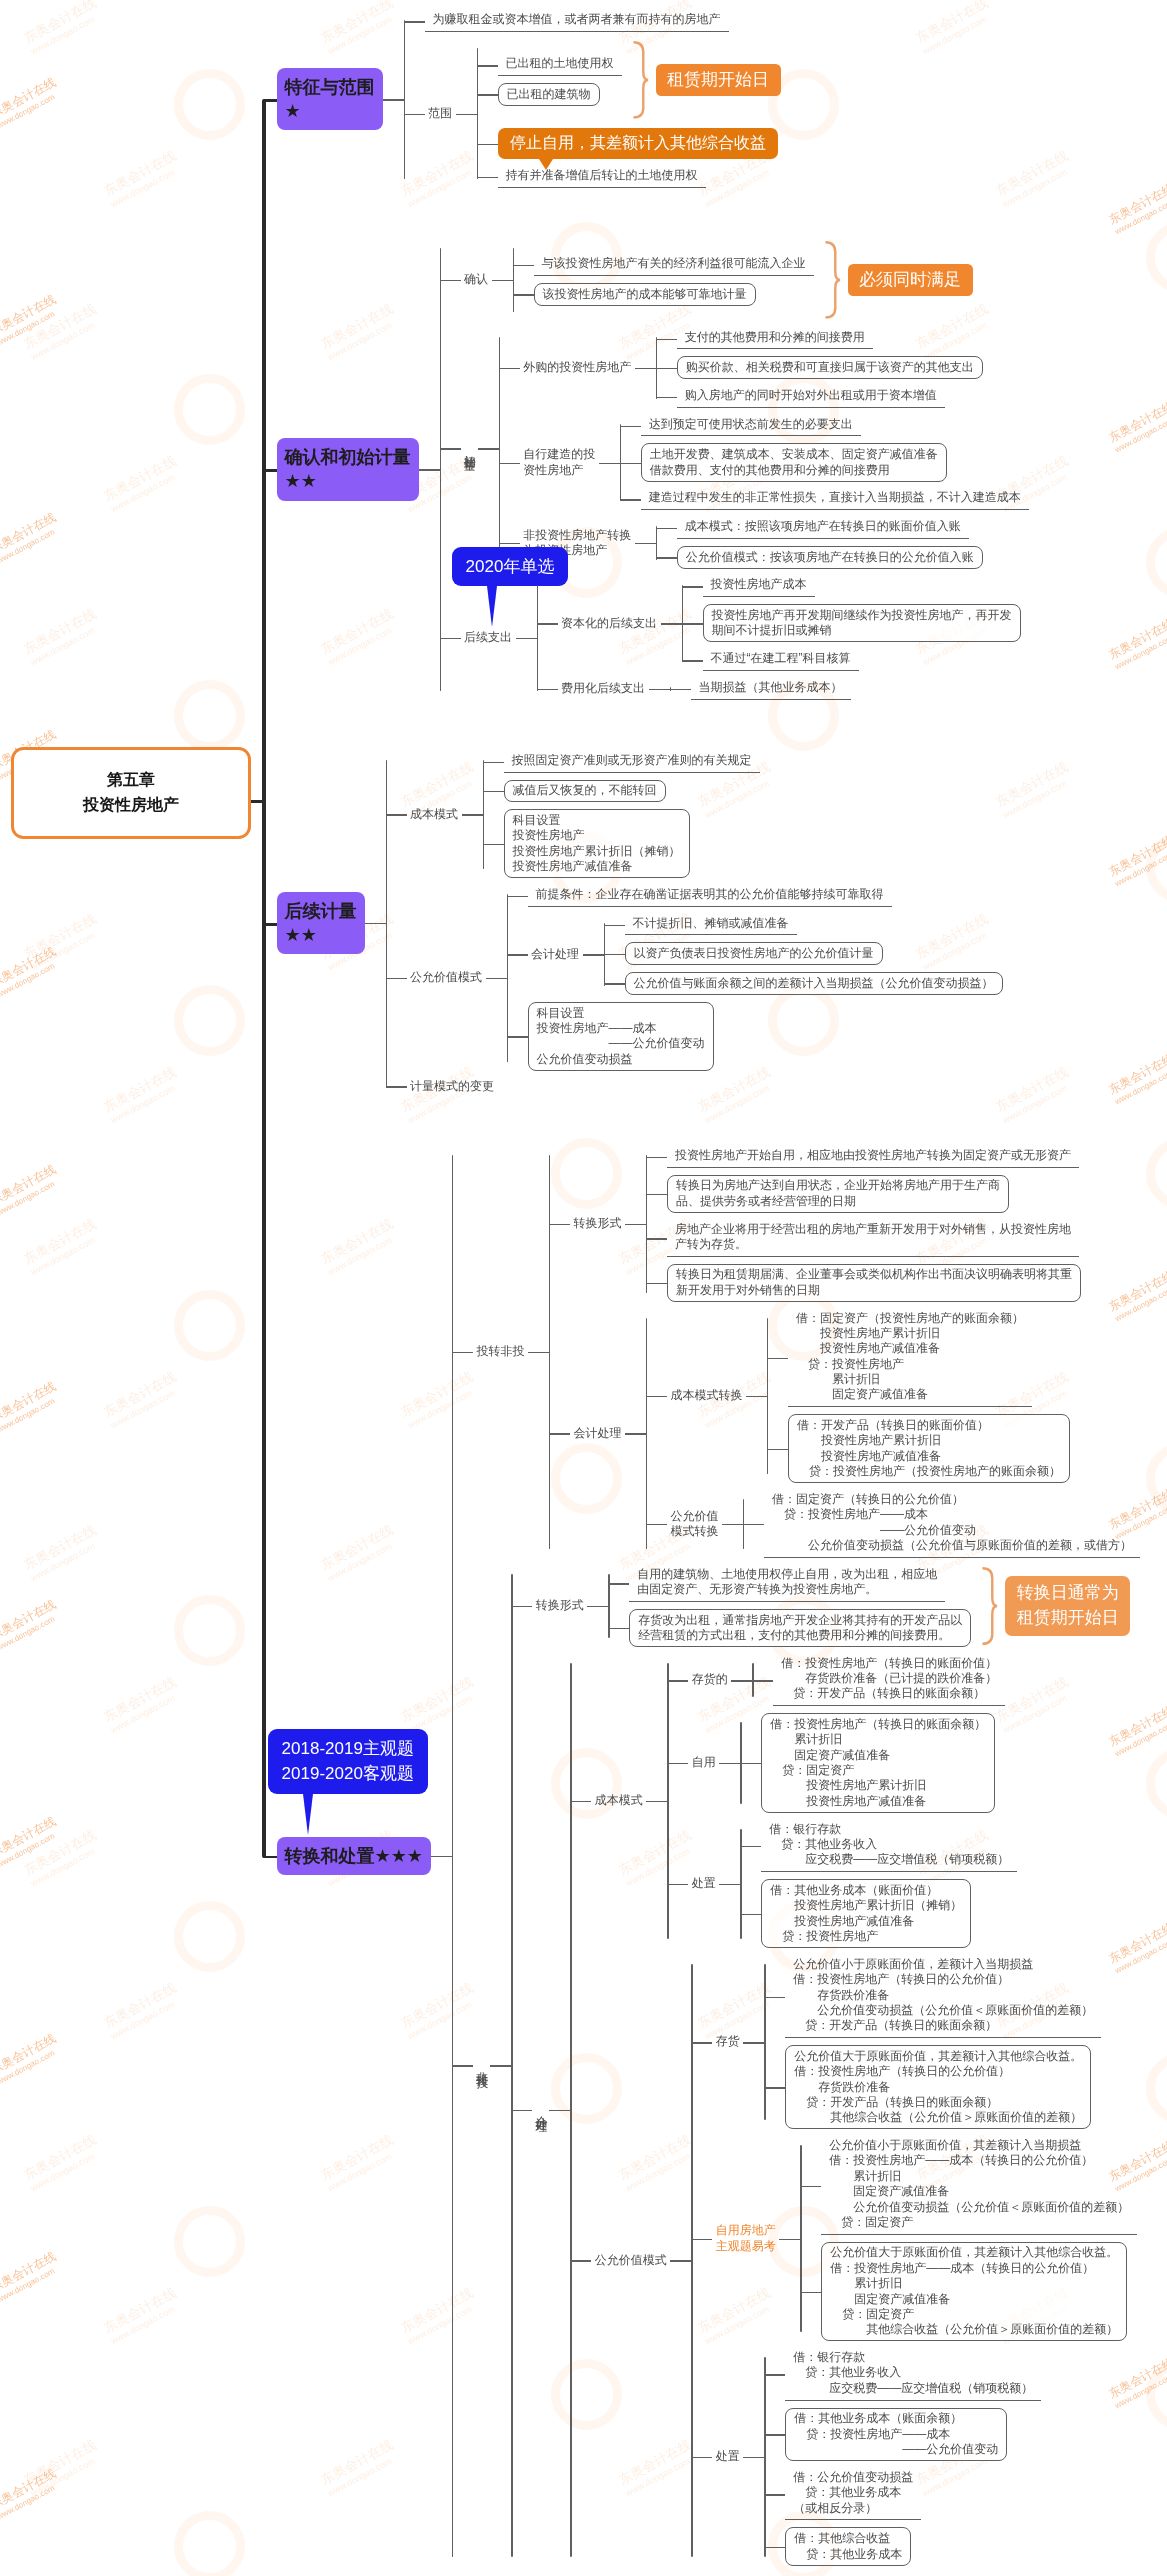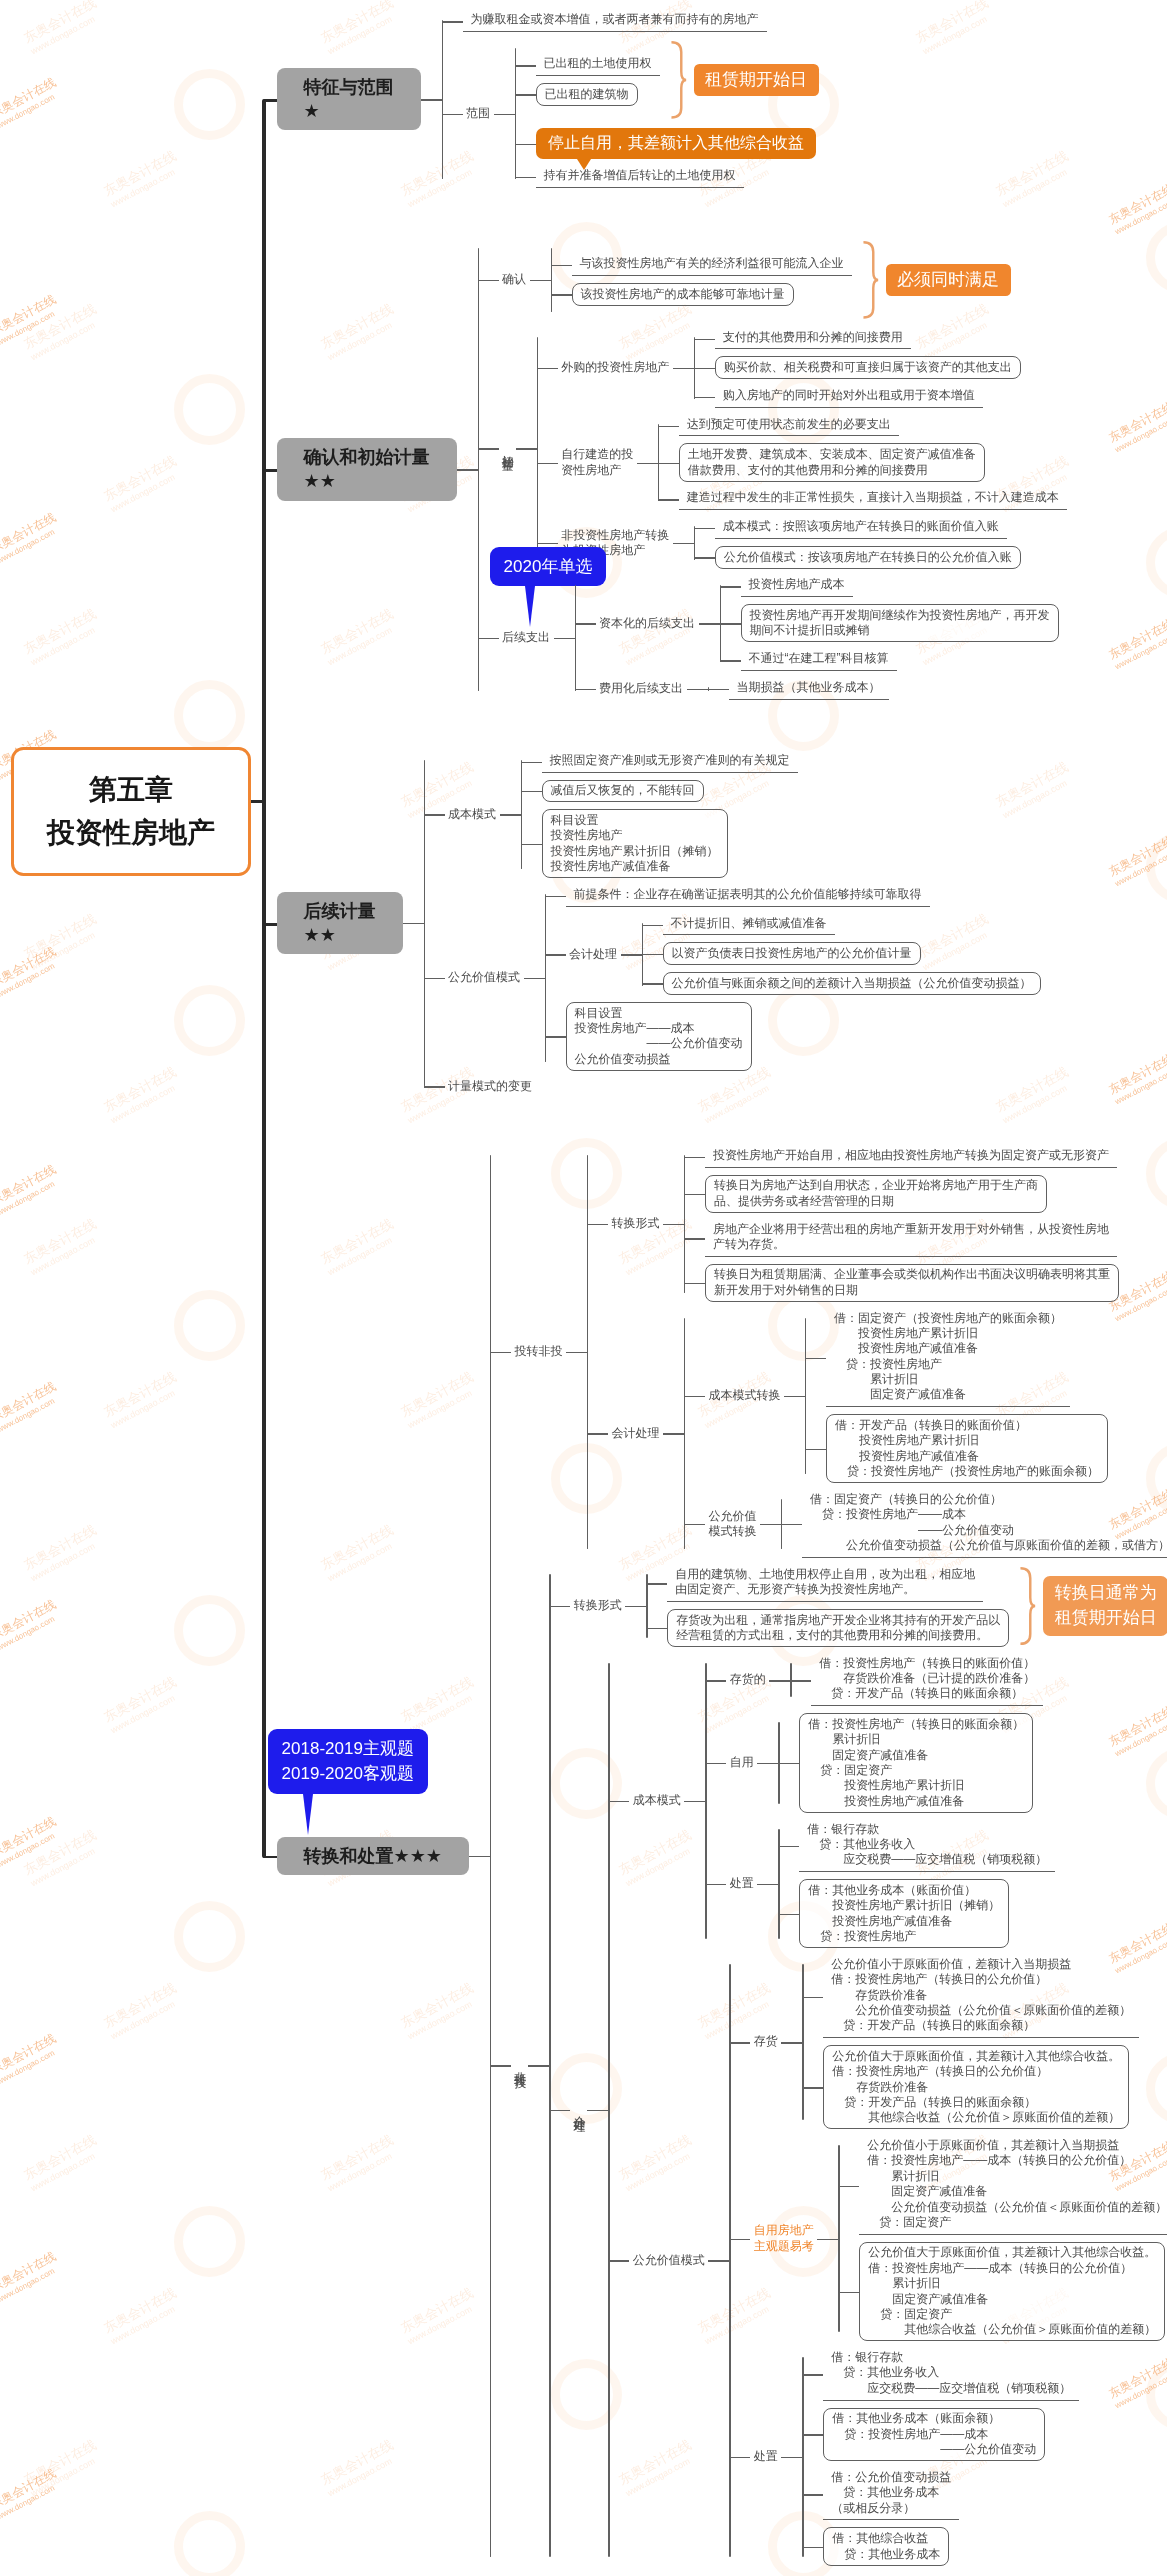--- a/index.html
+++ b/index.html
@@ -18,37 +18,37 @@
   .kid::before{content:"";position:absolute;left:0;top:50%;width:21px;height:1.4px;background:#606060;}
   .kid.gwrap{padding-left:0;}
   .kid.gwrap::before{display:none;}
   .group{display:flex;align-items:center;}
   .gcol{display:flex;flex-direction:column;row-gap:7px;}
   .gitem{position:relative;padding-left:21px;display:flex;align-items:center;}
   .gitem::before{content:"";position:absolute;left:0;top:50%;width:21px;height:1.4px;background:#606060;}
   .brace{width:18px;align-self:stretch;margin:0 7px 0 9px;flex:none;}
   
   .n{white-space:nowrap;font-size:12px;line-height:1.28;}
-  .main{background:#a3a3a3;color:#1d1d1d;font-size:18px;font-weight:700;padding:7px 27px;border-radius:8px;line-height:1.35;}
+  .main{background:#8b5cf6;color:#1d1d1d;font-size:18px;font-weight:700;padding:7px 8px;border-radius:8px;line-height:1.35;}
   .label{padding:0.9px 3.5px;}
   .vlabel{writing-mode:vertical-rl;text-orientation:upright;letter-spacing:1.8px;padding:1.8px 0.9px;}
   .line{border-bottom:1.4px solid #606060;padding:1.8px 8px 3.5px 8px;}
   .box{border:1.4px solid #606060;border-radius:8px;padding:2.7px 8px;background:rgba(255,255,255,.65);}
   .co{background:#F0862D;color:#fff;font-size:17px;padding:5.3px 11.5px;border-radius:5.3px;}
   .co2{background:#F19A54;color:#fff;font-size:17px;padding:5.3px 11.5px;border-radius:7px;line-height:1.45;}
   .cod{background:#E2770C;color:#fff;font-size:16px;padding:5.3px 12.4px;border-radius:7px;position:relative;}
   .cod::after{content:"";position:absolute;top:100%;left:41px;border:7px solid transparent;border-top:11.5px solid #E2770C;}
   .cob{background:#1E1CEC;color:#fff;font-size:17px;padding:7px 14px;border-radius:9px;text-align:center;line-height:1.5;font-weight:500;}
   .olabel{color:#F0862D;padding:0.9px 3.5px;}
   .anch{position:relative;display:inline-block;}
   .above{position:absolute;bottom:calc(100% + 43px);left:-9px;}
   .above::after{content:"";position:absolute;top:100%;left:35px;border-left:5.3px solid transparent;border-right:5.3px solid transparent;border-top:41px solid #1E1CEC;}
   
   .rootnode{position:absolute;left:10.6px;top:747px;width:224px;background:#fff;border:3.1px solid #F08632;
-            border-radius:12.4px;text-align:center;padding:18px 5.3px;font-size:28px;font-weight:700;color:#171717;
+            border-radius:12.4px;text-align:center;padding:18px 5.3px;font-size:16px;font-weight:700;color:#171717;
             line-height:1.55;z-index:3;}
   .trunk{position:absolute;left:262px;top:89px;width:3.5px;height:1455px;background:#2a2a2a;border-radius:2.7px;z-index:1;}
   .rootlink{position:absolute;left:236px;top:800px;width:30px;height:3.1px;background:#2a2a2a;border-radius:1.8px;z-index:1;}
   
   .wm{position:absolute;z-index:0;color:#F08632;transform:rotate(-28deg);line-height:1.25;pointer-events:none;white-space:nowrap;}
   .wm .b{font-size:13.3px;}
   .wm .s{font-size:9px;}
   .wmring{position:absolute;border-radius:50%;border:9.8px solid #F08632;z-index:0;pointer-events:none;}
 </style>
 </head>

